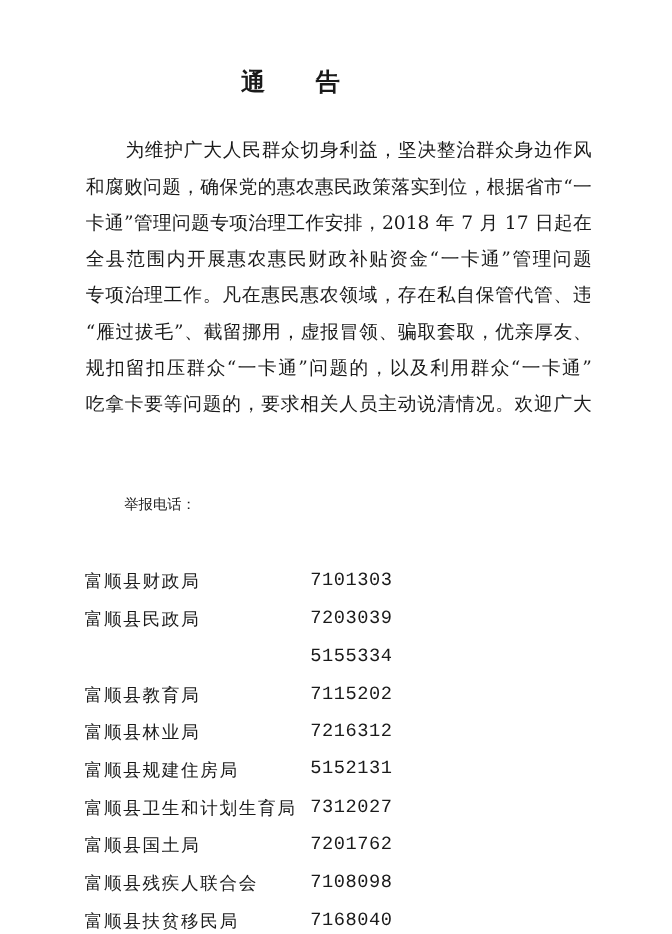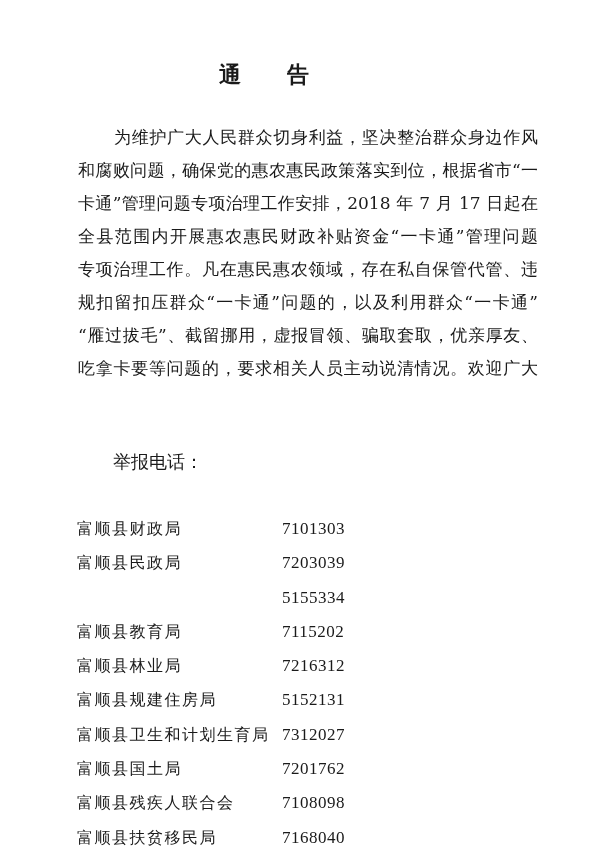--- a/index.html
+++ b/index.html
@@ -42,21 +42,21 @@
       height: 33px;
       text-align: justify;
       text-align-last: justify;
     }
     .line.last { text-align-last: left; }
     .line.indent { padding-left: 36px; }
     .hotline-label {
       position: absolute;
       top: 450px;
       left: 113px;
-      font-size: 18px;
+      font-size: 13px;
     }
     .contacts {
       position: absolute;
       top: 470px;
       left: 77px;
       width: 300px;
       margin-top: 42px;
     }
     .contact-row {
       position: relative;
@@ -65,40 +65,40 @@
       line-height: 34px;
     }
     .contact-name {
       position: absolute;
       left: 0;
       letter-spacing: 1.5px;
     }
     .contact-phone {
       position: absolute;
       left: 205px;
-      font-family: Liberation Serif, serif;
+      font-family: Liberation Mono, monospace;
       font-size: 17px;
       letter-spacing: 0.5px;
     }
   </style>
 </head>
 <body>
 
 <div class="title">
   <span class="ch">通</span><span class="gap"></span><span class="ch">告</span>
 </div>
 
 <div class="para">
   <span class="line indent">为维护广大人民群众切身利益，坚决整治群众身边作风</span>
   <span class="line">和腐败问题，确保党的惠农惠民政策落实到位，根据省市“一</span>
   <span class="line">卡通”管理问题专项治理工作安排，2018 年 7 月 17 日起在</span>
   <span class="line">全县范围内开展惠农惠民财政补贴资金“一卡通”管理问题</span>
   <span class="line">专项治理工作。凡在惠民惠农领域，存在私自保管代管、违</span>
+  <span class="line">“雁过拔毛”、截留挪用，虚报冒领、骗取套取，优亲厚友、</span>
   <span class="line">规扣留扣压群众“一卡通”问题的，以及利用群众“一卡通”</span>
-  <span class="line">“雁过拔毛”、截留挪用，虚报冒领、骗取套取，优亲厚友、</span>
   <span class="line">吃拿卡要等问题的，要求相关人员主动说清情况。欢迎广大</span>
 </div>
 
 <div class="hotline-label">举报电话：</div>
 
 <div class="contacts">
   <div class="contact-row">
     <span class="contact-name">富顺县财政局</span>
     <span class="contact-phone">7101303</span>
   </div>

